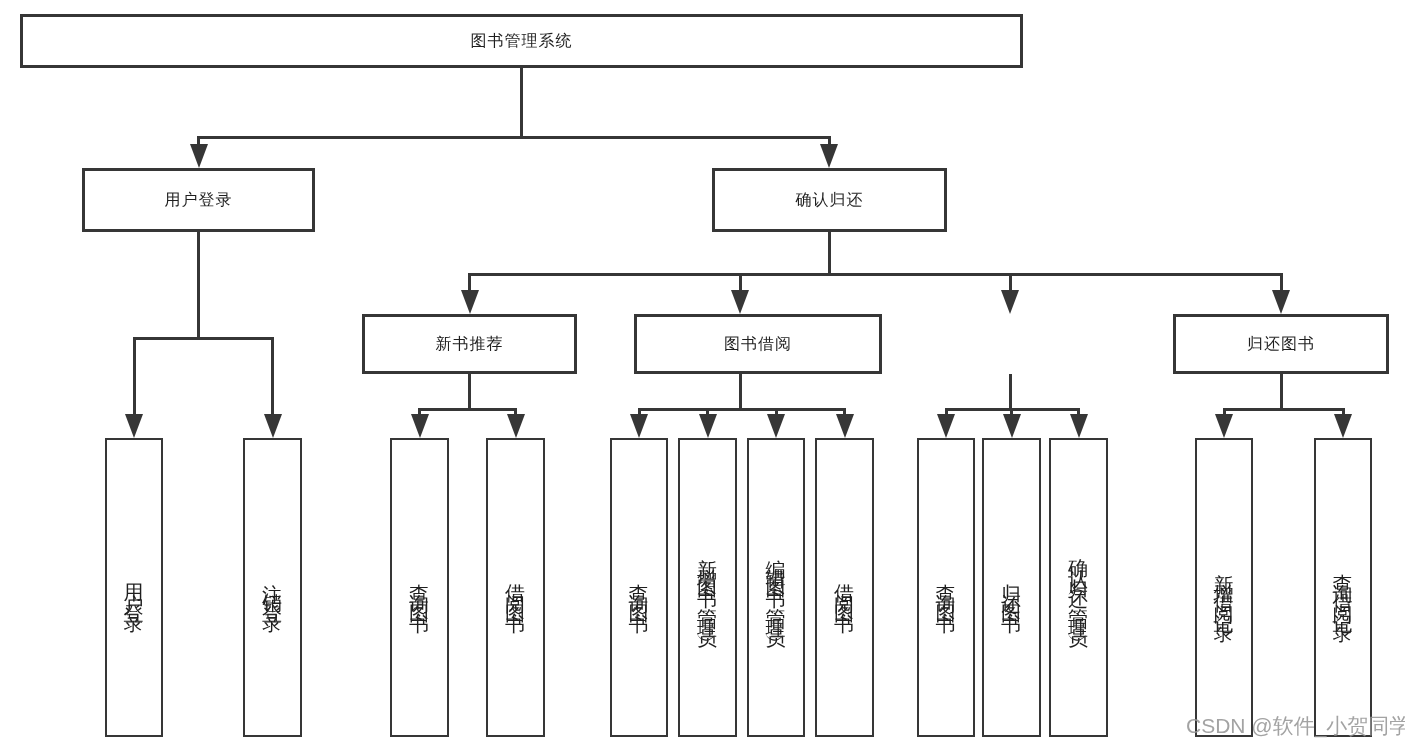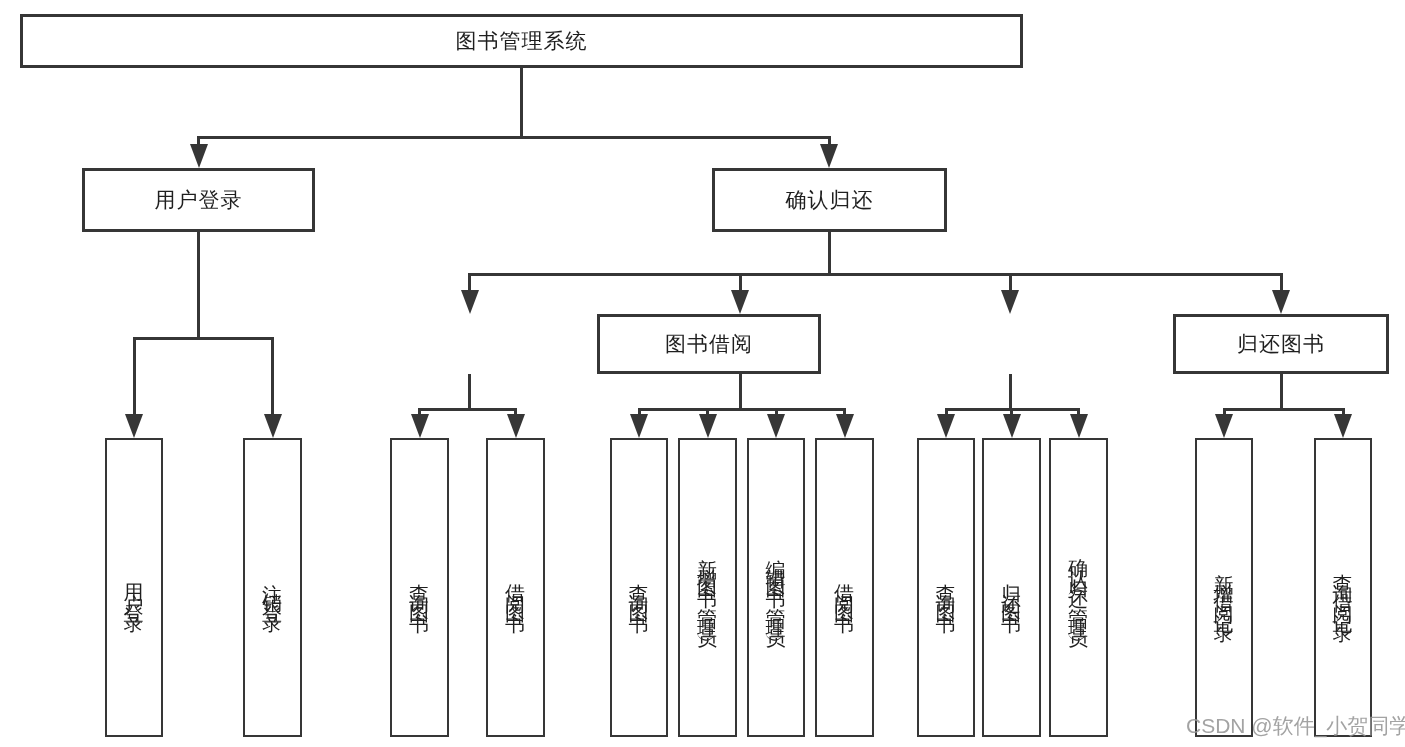--- a/index.html
+++ b/index.html
@@ -15,21 +15,21 @@
     position: absolute;
     box-sizing: border-box;
     border: 3px solid #363636;
     background: #ffffff;
     display: flex;
     align-items: center;
     justify-content: center;
     color: #1f1f1f;
   }
   .node.h span {
-    font-size: 21px;
+    font-size: 16px;
     letter-spacing: 1px;
     white-space: nowrap;
   }
   .node.leaf { border-width: 2px; }
   .node.leaf span {
     writing-mode: vertical-rl;
     text-orientation: mixed;
     font-size: 20px;
     line-height: 1;
     letter-spacing: 10px;
@@ -65,21 +65,24 @@
     <span>图书管理系统</span>
   </div>
 
   <div class="node h" style="left:82px; top:168px; width:233px; height:64px;">
     <span>用户登录</span>
   </div>
   <div class="node h" style="left:712px; top:168px; width:235px; height:64px;">
     <span>确认归还</span>
   </div>
 
-  <div class="node h" style="left:597px; top:314px; width:224px; height:60px;">
+  <div class="node h" style="left:362px; top:314px; width:215px; height:60px;">
+    <span>新书推荐</span>
+  </div>
+  <div class="node h" style="left:634px; top:314px; width:248px; height:60px;">
     <span>图书借阅</span>
   </div>
   <div class="node h" style="left:1173px; top:314px; width:216px; height:60px;">
     <span>归还图书</span>
   </div>
 
   <div class="node leaf" style="left:105px; top:438px; width:58px; height:299px;">
     <span>用户登录</span>
   </div>
   <div class="node leaf" style="left:243px; top:438px; width:59px; height:299px;">

